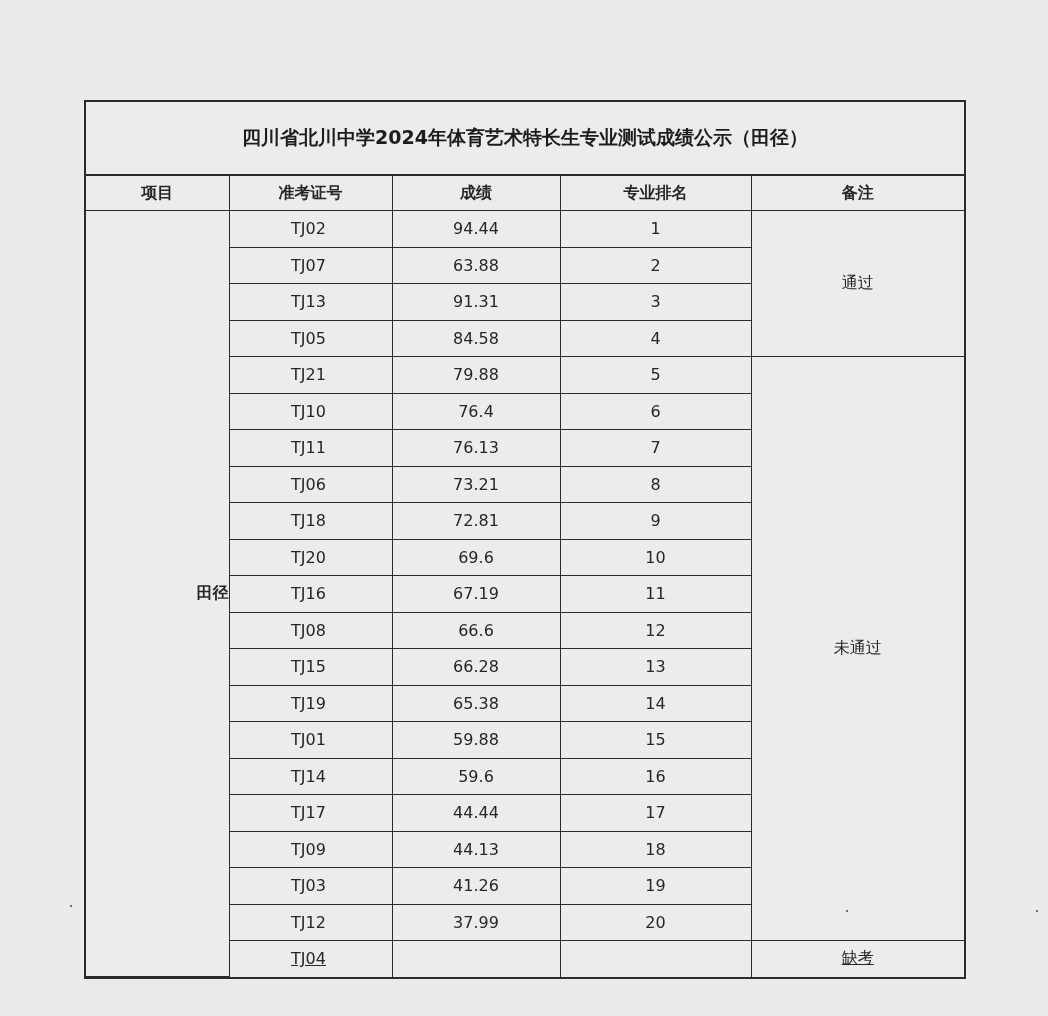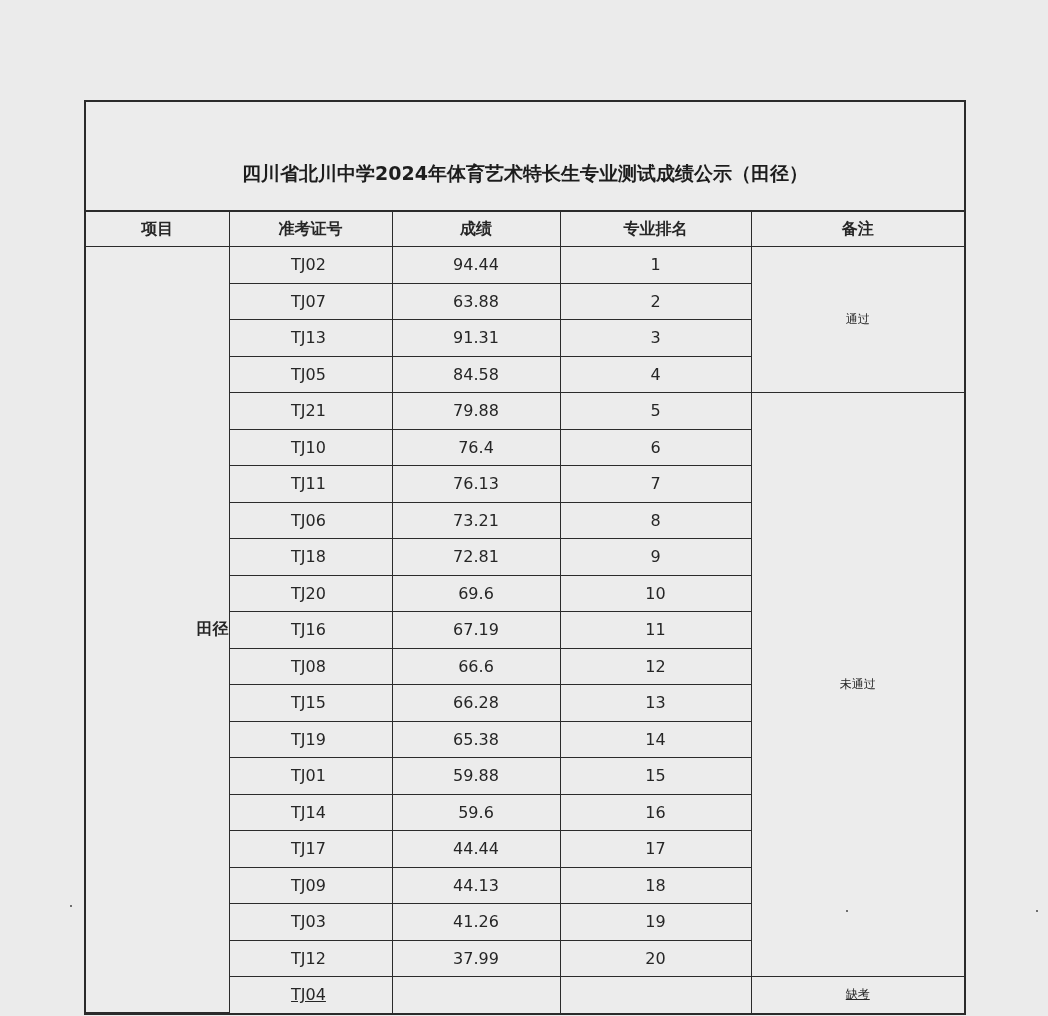--- a/index.html
+++ b/index.html
@@ -6,33 +6,33 @@
   body {
     width:1048px; height:1016px; background:#ebebeb; position:relative; overflow:hidden;
     font-family:"DejaVu Sans", "Liberation Sans", sans-serif; color:#222;
   }
   .sheet {
     position:absolute; left:84px; top:100px; width:878px;
     border:2px solid #2b2b2b; background:#ececec;
   }
   .title {
     height:72px; display:flex; align-items:center; justify-content:center;
-    font-size:19px; font-weight:bold; border-bottom:2px solid #2b2b2b; color:#1d1d1d;margin-top:36px;
+    font-size:19px; font-weight:bold; border-bottom:2px solid #2b2b2b; color:#1d1d1d;
   }
   table { border-collapse:collapse; width:100%; table-layout:fixed;padding-left:12px; }
   th, td {
     border:1.6px solid #2b2b2b; text-align:center; padding:0;
     font-size:16px; color:#262626;
   }
   th { height:34px; font-weight:bold; font-size:16px; }
   tr.row td { height:35.5px; }
   tr.row td.id, tr.row td.score, tr.row td.rank { vertical-align:middle; }
   td.id { padding-right:4px; }
   td.item { font-weight:bold; font-size:16px;text-align:right; }
-  td.note { font-size:12px; }
+  td.note { font-size:16px; }
   table tr:first-child th { border-top:none; }
   table tr th:first-child, table tr td:first-child { border-left:none; }
   table tr th:last-child, table tr td:last-child { border-right:none; }
   table tr:last-child td { border-bottom:none;text-decoration:underline; }
   .col1 { width:143px; } .col2 { width:163px; } .col3 { width:168px; } .col4 { width:191px; } .col5 { width:auto; }
   .speck { position:absolute; width:2px; height:2px; background:#444; border-radius:1px; }
 </style>
 </head>
 <body>
 

